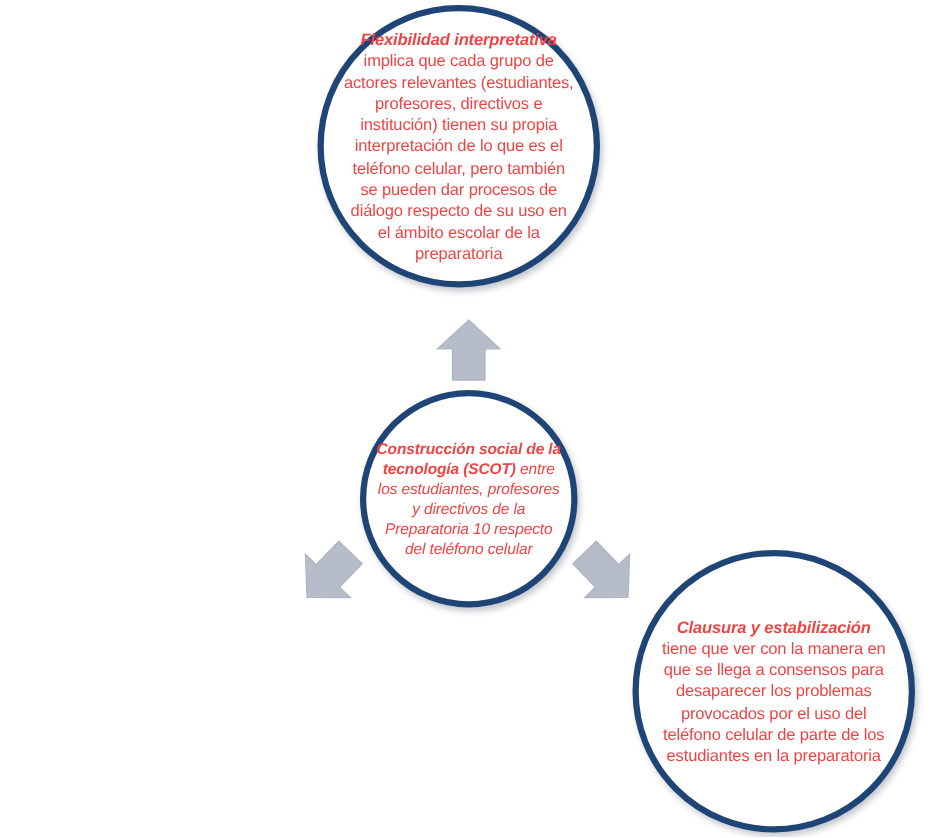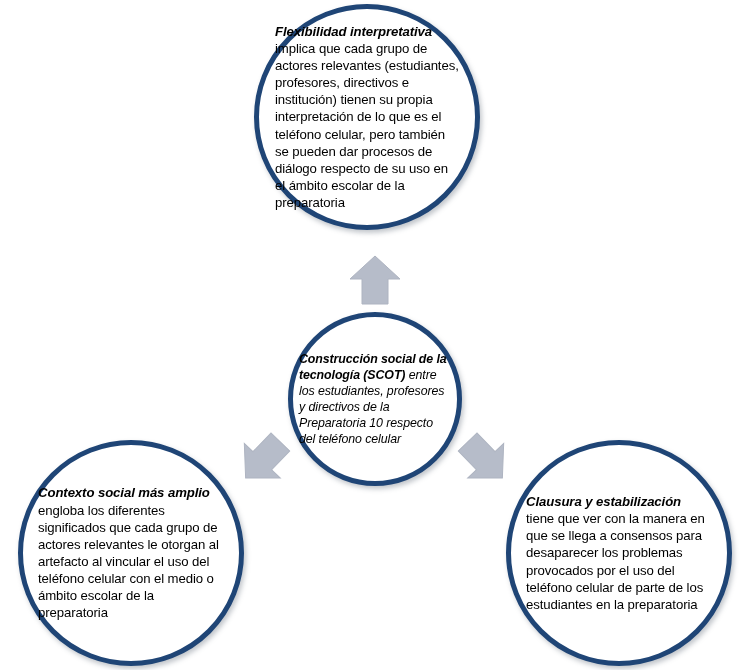--- a/index.html
+++ b/index.html
@@ -25,21 +25,22 @@
     background: #ffffff;
     border: 5px solid #1F4576;
     box-sizing: border-box;
     box-shadow: 2px 3px 5px rgba(120,128,140,0.45);
     display: flex;
     align-items: center;
     justify-content: center;
     z-index: 3;
   }
   .node .body {
-    color: #000000;
+    text-align: center;
+    color: #ef4444;
     line-height: 1.30;
     font-size: 13.2px;
     letter-spacing: -0.1px;
   }
   .node .body b {
     font-weight: bold;
     font-style: italic;
   }
 
   
@@ -145,25 +146,20 @@
       <b>Flexibilidad interpretativa</b><span> implica que cada grupo de actores relevantes (estudiantes, profesores, directivos e institución) tienen su propia interpretación de lo que es el teléfono celular, pero también se pueden dar procesos de diálogo respecto de su uso en el ámbito escolar de la preparatoria</span>
     </div>
   </div>
 
   <div class="node" id="node-scot">
     <div class="body">
       <b>Construcción social de la tecnología (SCOT)</b><span> entre los estudiantes, profesores y directivos de la Preparatoria 10 respecto del teléfono celular</span>
     </div>
   </div>
 
-  <div class="node" id="node-contexto">
-    <div class="body">
-      <b>Contexto social más amplio</b><span> engloba los diferentes significados que cada grupo de actores relevantes le otorgan al artefacto al vincular el uso del teléfono celular con el medio o ámbito escolar de la preparatoria</span>
-    </div>
-  </div>
 
   <div class="node" id="node-clausura">
     <div class="body">
       <b>Clausura y estabilización</b><span> tiene que ver con la manera en que se llega a consensos para desaparecer los problemas provocados por el uso del teléfono celular de parte de los estudiantes en la preparatoria</span>
     </div>
   </div>
 
 </div>
 
 </body></html>

